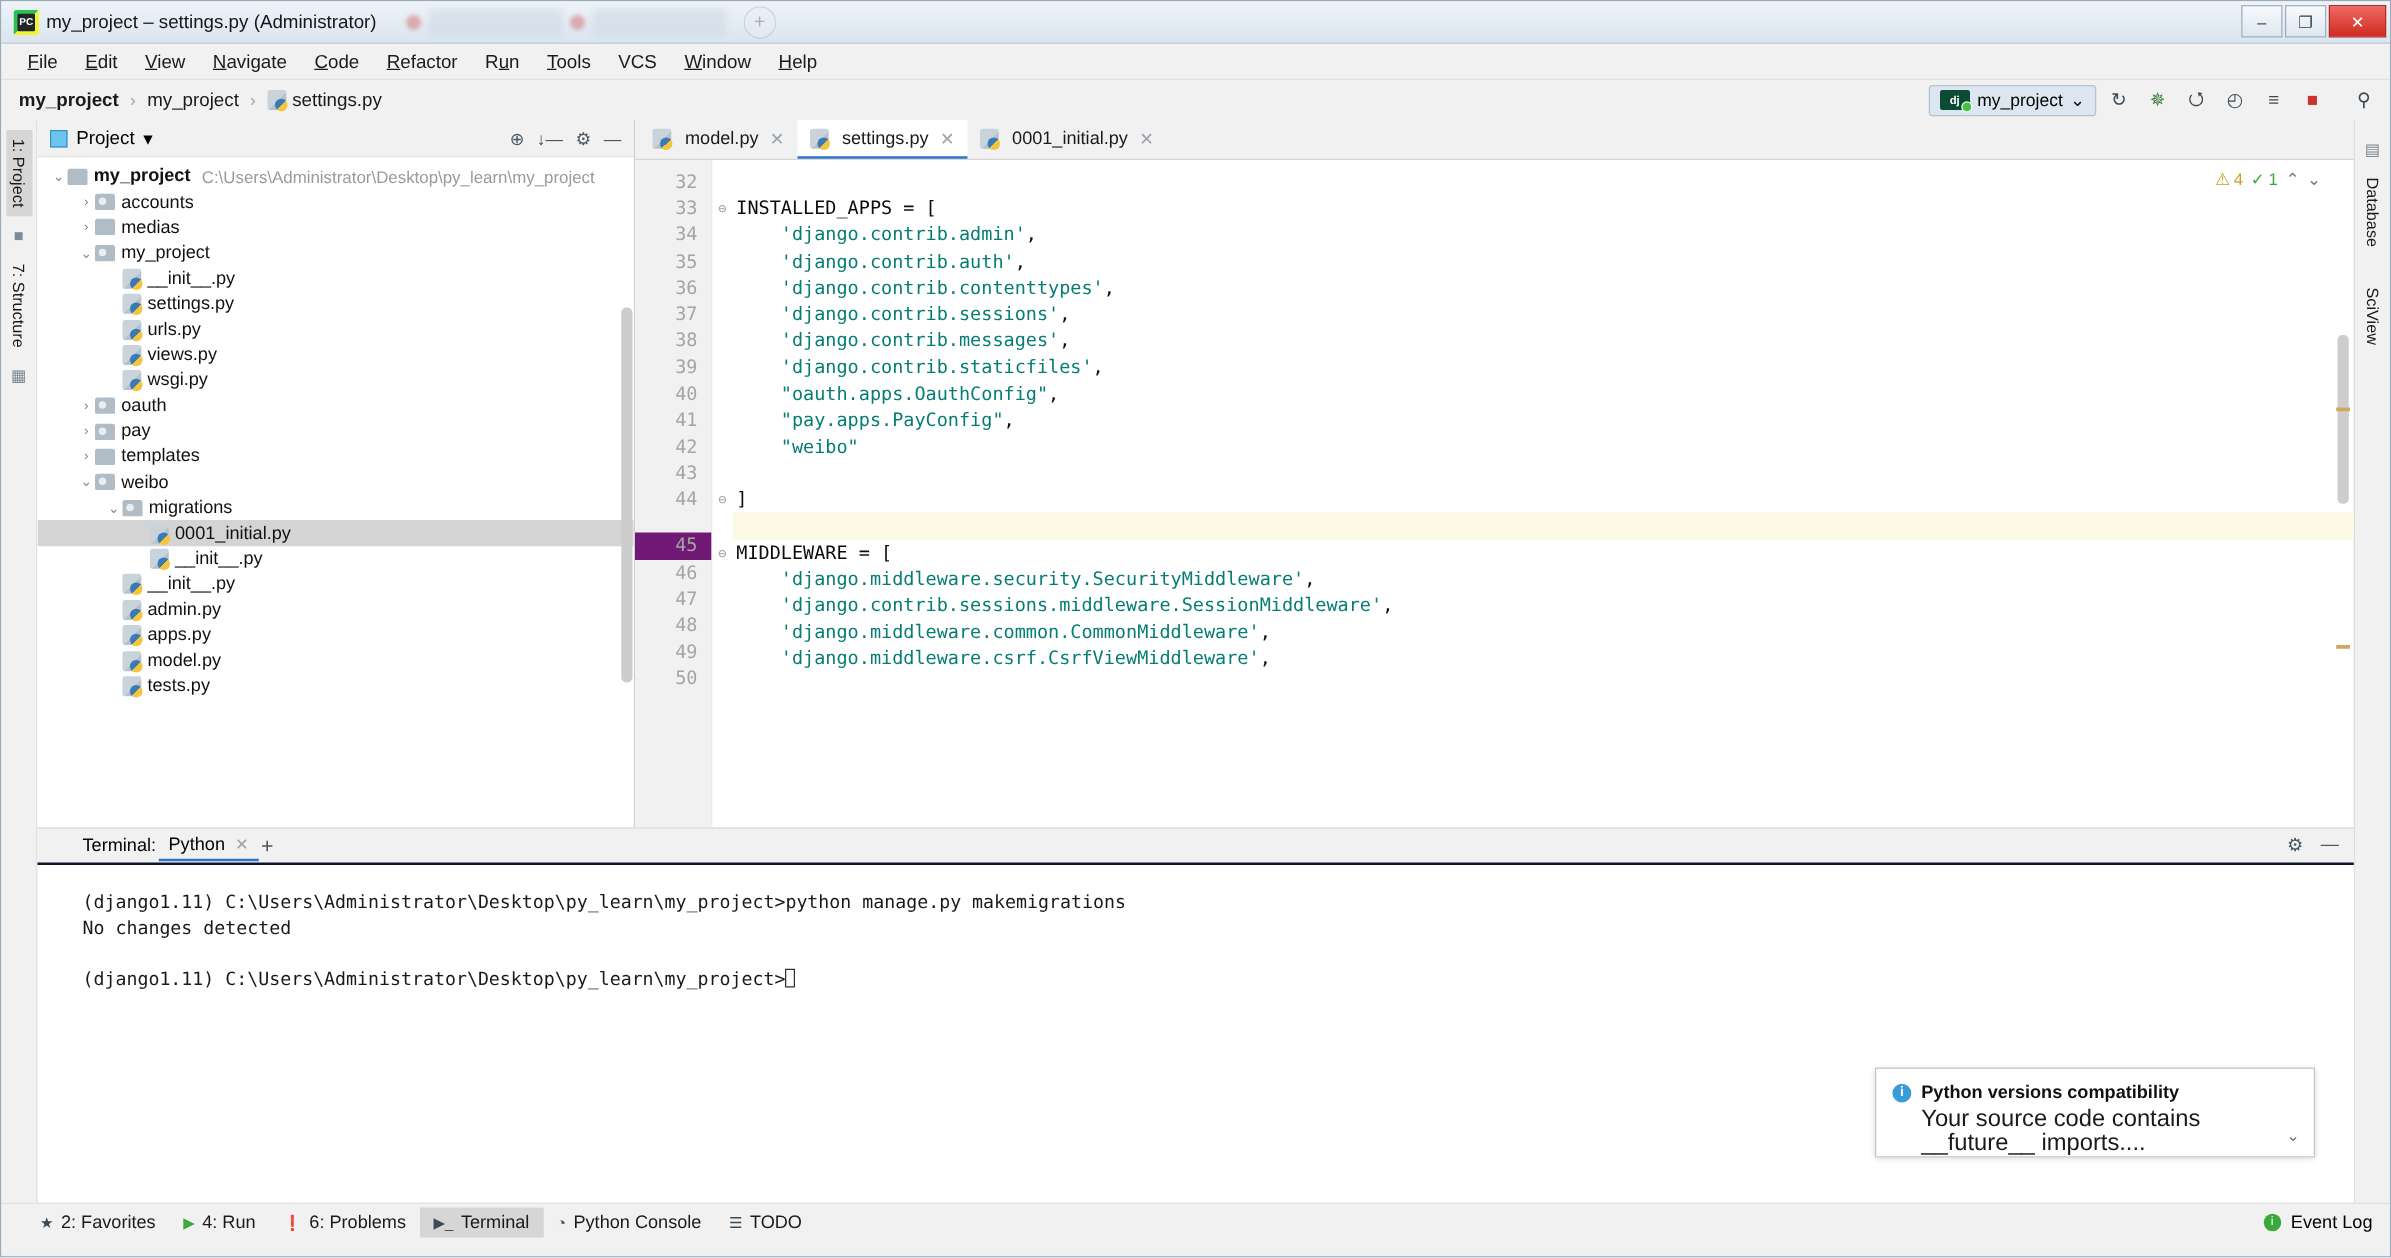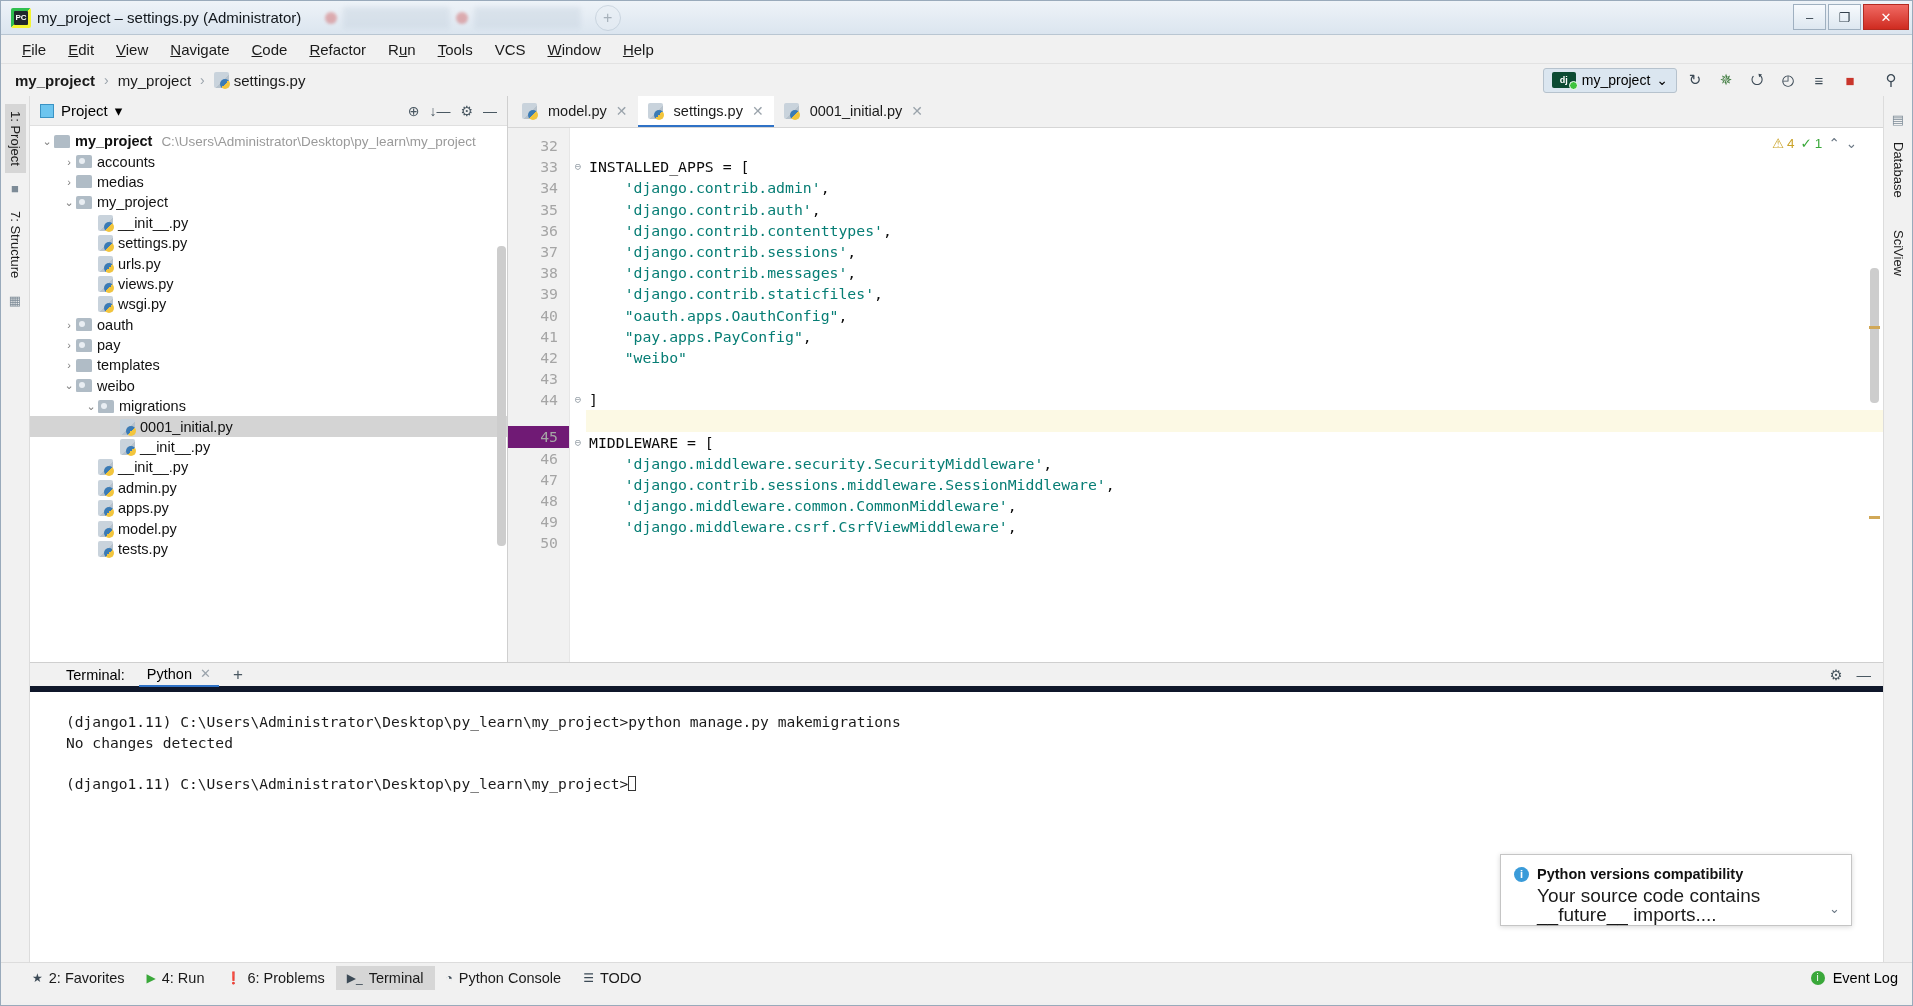--- a/index.html
+++ b/index.html
@@ -139,21 +139,21 @@
   .warn-c { color: #c9a227; display: flex; align-items: center; gap: 3px; }
   .ok-c { color: #3aa83a; display: flex; align-items: center; gap: 3px; }
   .ed-scroll { position: absolute; right: 4px; top: 140px; width: 9px; height: 135px;
                background: #cdcdcd; border-radius: 4px; }
   .mark { position: absolute; right: 3px; width: 11px; height: 3px; background: #d1a857; }
 
   
   .terminal { height: 300px; background: #fff; display: flex; flex-direction: column;
               border-top: 1px solid #cfcfcf; position: relative; }
   .term-head { height: 29px; background: #f1f1f1; display: flex; align-items: center;
-               padding-left: 36px; gap: 14px; border-bottom: 6px solid #0f172a; font-size: 14.5px; }
+               padding-left: 36px; gap: 2px; border-bottom: 2px solid #0f172a; font-size: 14.5px; }
   .term-tab { display: flex; align-items: center; gap: 8px; padding: 3px 8px;
               border-bottom: 2px solid #2f72c6; }
   .term-tab .x { color: #9aa3ab; font-size: 13px; }
   .term-plus { color: #4a5862; font-size: 17px; }
   .term-head-right { margin-left: auto; display: flex; gap: 14px; padding-right: 12px; color:#4a5862; }
   .term-body { flex: 1; padding: 20px 0 0 36px; font-family: "DejaVu Sans Mono", monospace;
                font-size: 14.6px; color: #1a1a1a; line-height: 20.5px; }
   .caret { display: inline-block; width: 8px; height: 15px; border: 1px solid #333;
            vertical-align: -2px; }
 

